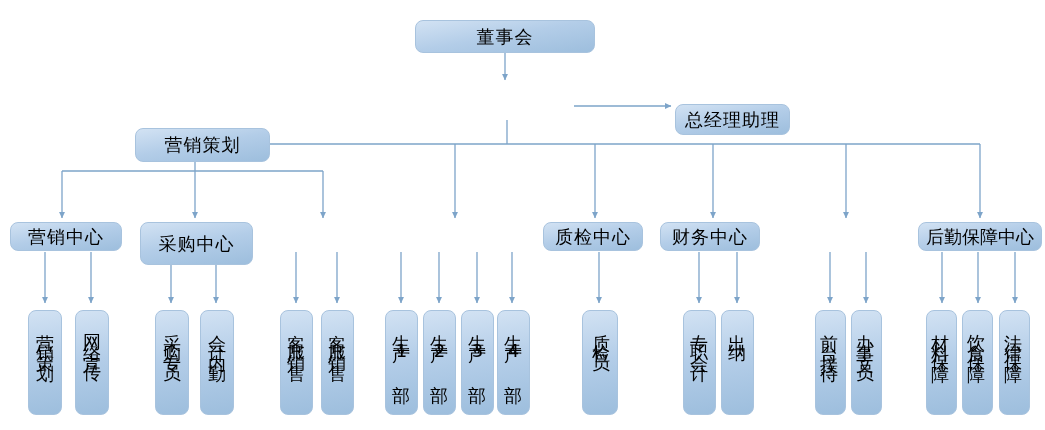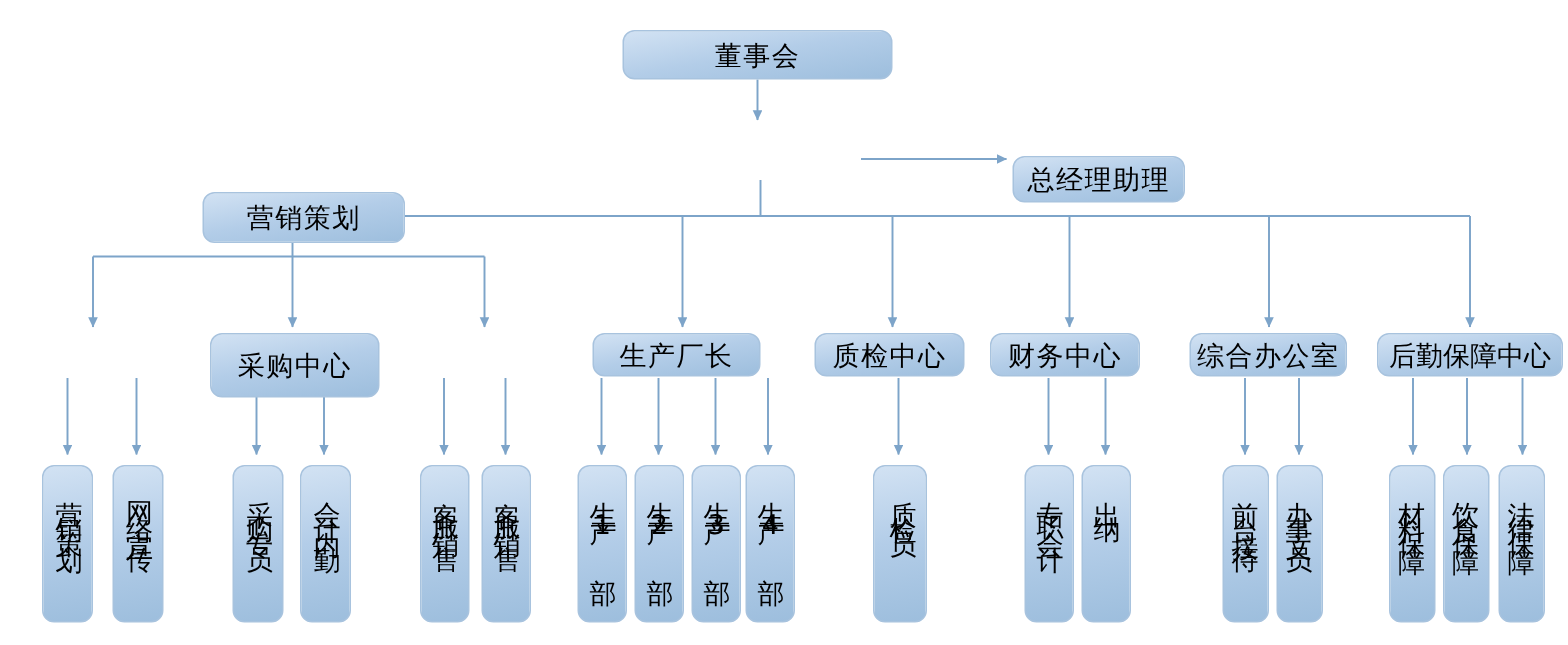--- a/index.html
+++ b/index.html
@@ -84,25 +84,24 @@
       <path d="M942,252 V303" marker-end="url(#arr)"></path>
       <path d="M978,252 V303" marker-end="url(#arr)"></path>
       <path d="M1015,252 V303" marker-end="url(#arr)"></path>
     </g>
   </svg>
 
   <div class="node h" style="left:415px;top:20px;width:180px;height:33px">董事会</div>
   <div class="node h" style="left:675px;top:104px;width:115px;height:31px">总经理助理</div>
   <div class="node h" style="left:135px;top:128px;width:135px;height:34px">营销策划</div>
 
+  <div class="node h" style="left:10px;top:222px;width:112px;height:29px">营销中心</div>
   <div class="node h" style="left:140px;top:222px;width:113px;height:43px">采购中心</div>
-  <div class="node h" style="left:395px;top:222px;width:112px;height:29px">生产厂长</div>
   <div class="node h" style="left:660px;top:222px;width:100px;height:29px">财务中心</div>
   <div class="node h" style="left:543px;top:222px;width:100px;height:29px">质检中心</div>
-  <div class="node h" style="left:793px;top:222px;width:105px;height:29px">综合办公室</div>
   <div class="node h" style="left:918px;top:222px;width:124px;height:29px;letter-spacing:0">后勤保障中心</div>
 
   <div class="node v" style="left:28px;top:310px;width:34px;height:105px">营销策划</div>
   <div class="node v" style="left:75px;top:310px;width:34px;height:105px">网络宣传</div>
   <div class="node v" style="left:155px;top:310px;width:34px;height:105px">采购专员</div>
   <div class="node v" style="left:200px;top:310px;width:34px;height:105px">会计内勤</div>
   <div class="node v" style="left:280px;top:310px;width:33px;height:105px">客服销售</div>
   <div class="node v" style="left:321px;top:310px;width:33px;height:105px">客服销售</div>
   <div class="node v" style="left:385px;top:310px;width:33px;height:105px">生产1部</div>
   <div class="node v" style="left:423px;top:310px;width:33px;height:105px">生产2部</div>

